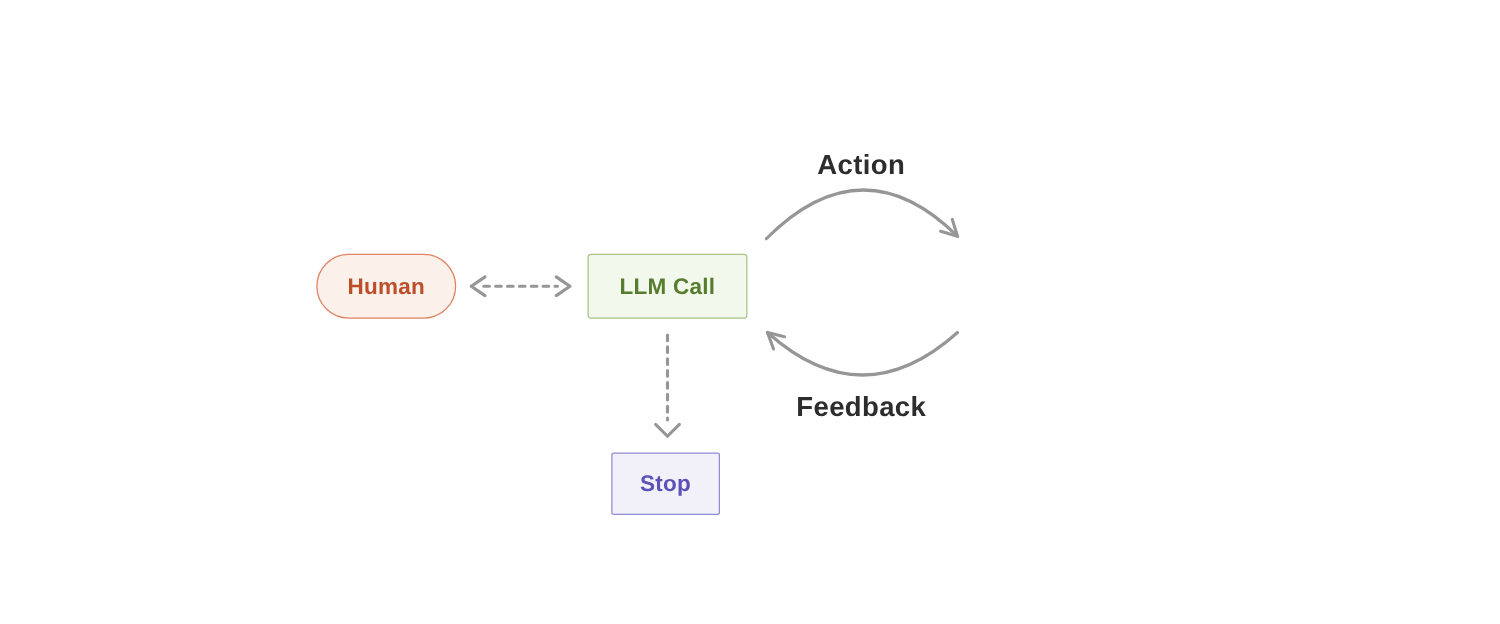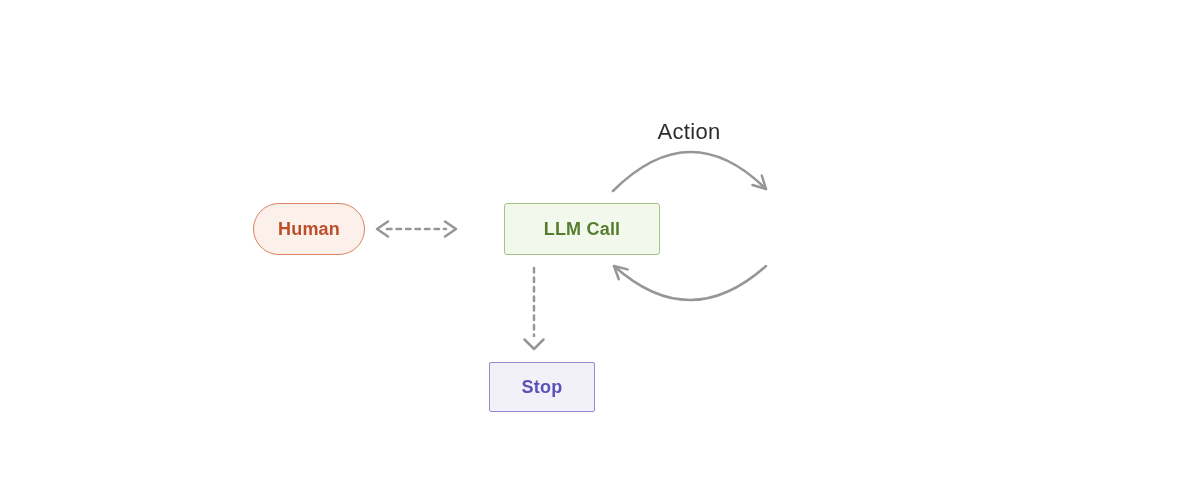--- a/index.html
+++ b/index.html
@@ -41,47 +41,46 @@
     border: 1.5px solid;
   }
   .node-human {
     left: 253px; top: 203px; width: 112px; height: 52px;
     border-radius: 26px;
     background: var(--human-fill, #fbf0ea);
     border-color: var(--human-border, #de8363);
     color: var(--human-text, #bc4f2a);
   }
   .node-llm {
-    left: 470px; top: 203px; width: 156px; height: 52px;
+    left: 470px; top: 203px; width: 128px; height: 52px;
     border-radius: 3px;
     background: var(--llm-fill, #f3f8ec);
     border-color: var(--llm-border, #a6c385);
     color: var(--llm-text, #567c2e);
-    margin-left: 34px;
   }
   .node-env {
     left: 778px; top: 203px; width: 166px; height: 53px;
     border-radius: 27px;
     background: var(--env-fill, #fbf0ea);
     border-color: var(--env-border, #de8363);
     color: var(--env-text, #bc4f2a);
   }
   .node-stop {
-    left: 489px; top: 362px; width: 106px; height: 50px;
+    left: 489px; top: 362px; width: 87px; height: 50px;
     border-radius: 2px;
     background: var(--stop-fill, #f2f1fa);
     border-color: var(--stop-border, #918bd1);
     color: var(--stop-text, #5b51b7);
   }
   .edge-label {
     position: absolute;
     width: 160px;
     text-align: center;
     font-size: 22px;
-    font-weight: 400;
+    font-weight: 700;
     color: var(--label, #2d2d2d);
     letter-spacing: 0.3px;
   }
   .edge-label-action { left: 609px; top: 119px; }
   .edge-label-feedback { left: 609px; top: 313px; }
 </style>
 </head>
 <body>
 
 <div class="canvas">
@@ -120,14 +119,15 @@
   <div class="node node-llm">
     <span>LLM Call</span>
   </div>
 
 
   <div class="node node-stop">
     <span>Stop</span>
   </div>
 
   <div class="edge-label edge-label-action">Action</div>
+  <div class="edge-label edge-label-feedback">Feedback</div>
 
 </div>
 
 </body></html>

